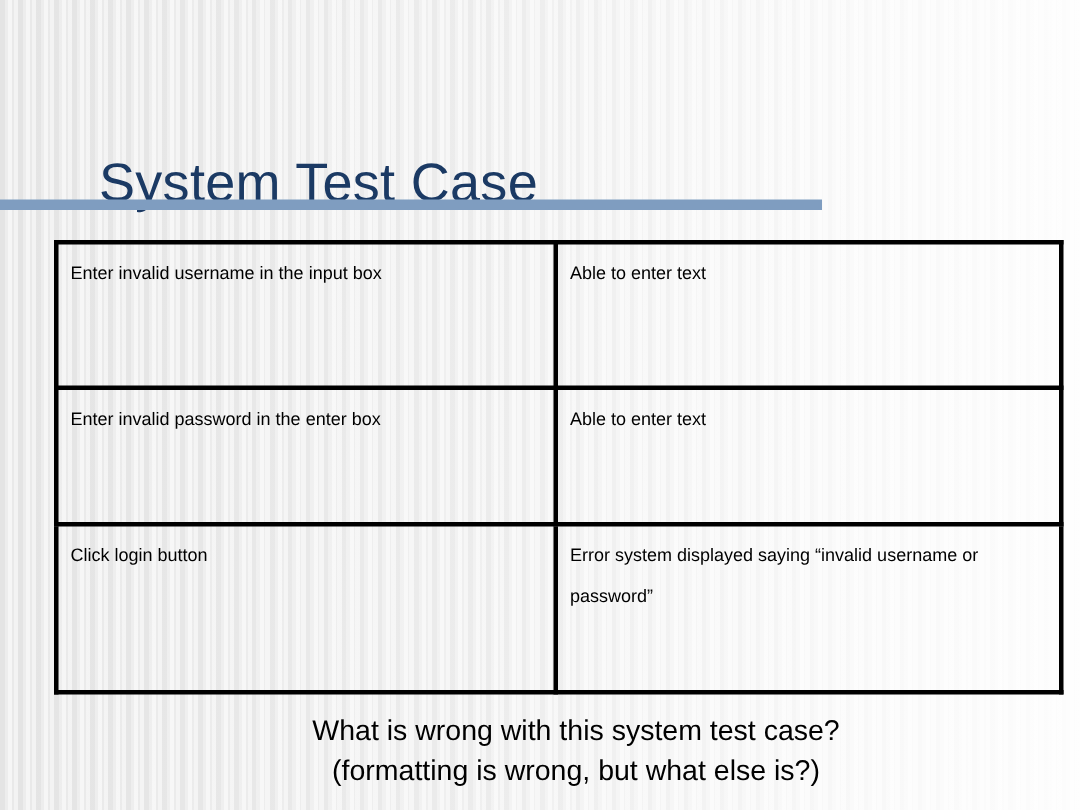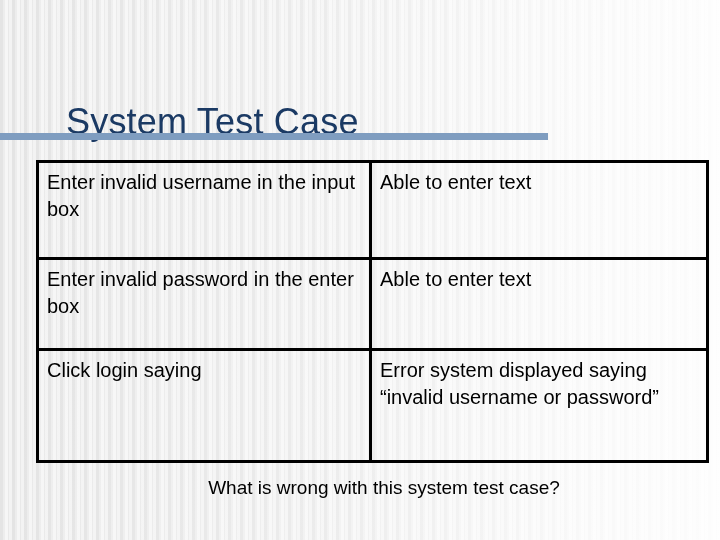--- a/index.html
+++ b/index.html
@@ -68,21 +68,21 @@
     left: 36px;
     top: 160px;
     width: 648px;
     border-collapse: collapse;
     table-layout: fixed;
   }
   #test-table td {
     border: 3px solid #000000;
     padding: 6px 0 6px 8px;
     vertical-align: top;
-    font-size: 20px;
+    font-size: 12px;
     line-height: 27px;
     color: #000000;
   }
   #test-table td.step-col   { width: 322px; }
   #test-table td.result-col { width: 326px; }
 
   tr.row-1 td { height: 82px; }
   tr.row-2 td { height: 76px; }
   tr.row-3 td { height: 97px; }
 
@@ -112,23 +112,24 @@
     <tbody>
       <tr class="row-1">
         <td class="step-col">Enter invalid username in the input box</td>
         <td class="result-col">Able to enter text</td>
       </tr>
       <tr class="row-2">
         <td class="step-col">Enter invalid password in the enter box</td>
         <td class="result-col">Able to enter text</td>
       </tr>
       <tr class="row-3">
-        <td class="step-col">Click login saying</td>
+        <td class="step-col">Click login button</td>
         <td class="result-col">Error system displayed saying “invalid username or password”</td>
       </tr>
     </tbody>
   </table>
 
   <div id="caption">
     <span class="line">What is wrong with this system test case?</span>
+    <span class="line">(formatting is wrong, but what else is?)</span>
   </div>
 
 </div>
 
 </body></html>

